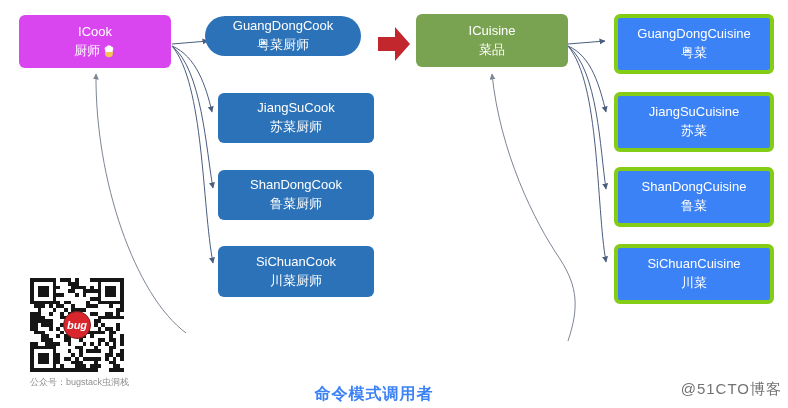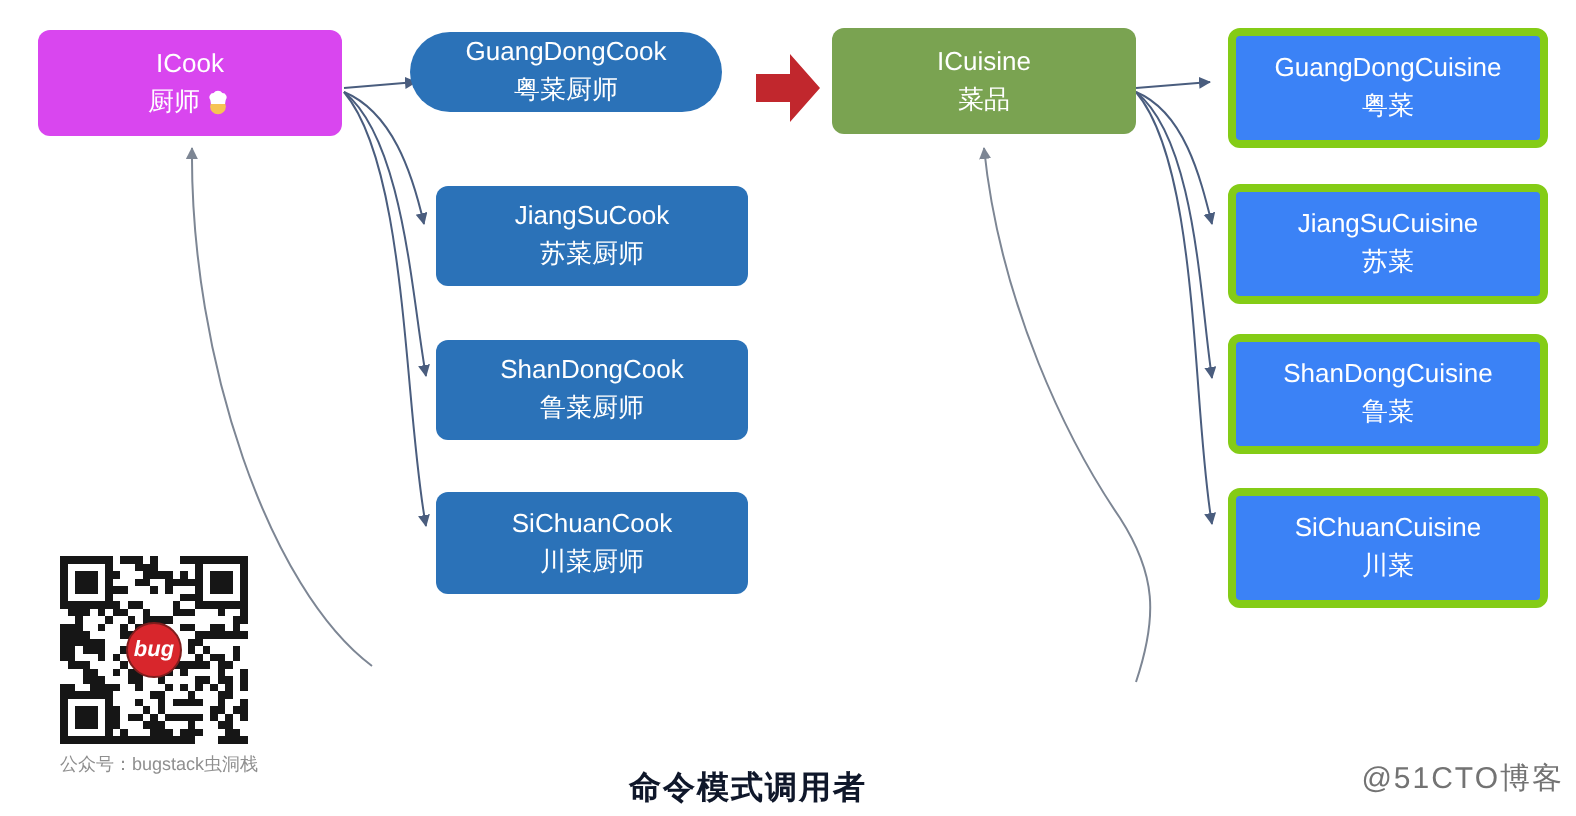--- a/index.html
+++ b/index.html
@@ -15,21 +15,21 @@
   }
   .node .l1{white-space:nowrap;}
   .node .l2{white-space:nowrap;display:flex;align-items:center;gap:2px;justify-content:center;}
   .c-icook{background:#d946ef;}
   .c-cook{background:#2b72b8;}
   .c-icuisine{background:#7aa351;}
   .c-cuisine{background:#3b82f6;border:4px solid #84cc16;}
   .c-invoker{background:#f6ba3f;border-radius:4px;color:rgba(255,255,255,0.92);}
   #pattern-caption{
     position:absolute;z-index:2;left:180px;top:384px;width:388px;text-align:center;
-    font-size:16px;font-weight:bold;color:#0f172a;letter-spacing:1px;
+    font-size:16px;font-weight:bold;color:#3b82f6;letter-spacing:1px;
   }
   #qr-block{position:absolute;z-index:2;left:30px;top:278px;width:100px;}
   #qr-wrap{position:relative;width:94px;height:94px;background:#fff;}
   #qr-logo{
     position:absolute;left:50%;top:50%;transform:translate(-50%,-50%);
     width:28px;height:28px;border-radius:50%;background:#d8262c;border:1px solid #7f1d1d;
     color:#ffffff;font-weight:bold;font-style:italic;font-size:11px;
     display:flex;align-items:center;justify-content:center;box-sizing:border-box;
   }
   #qr-caption{margin-top:4px;font-size:9px;color:#8f8f8f;white-space:nowrap;}

